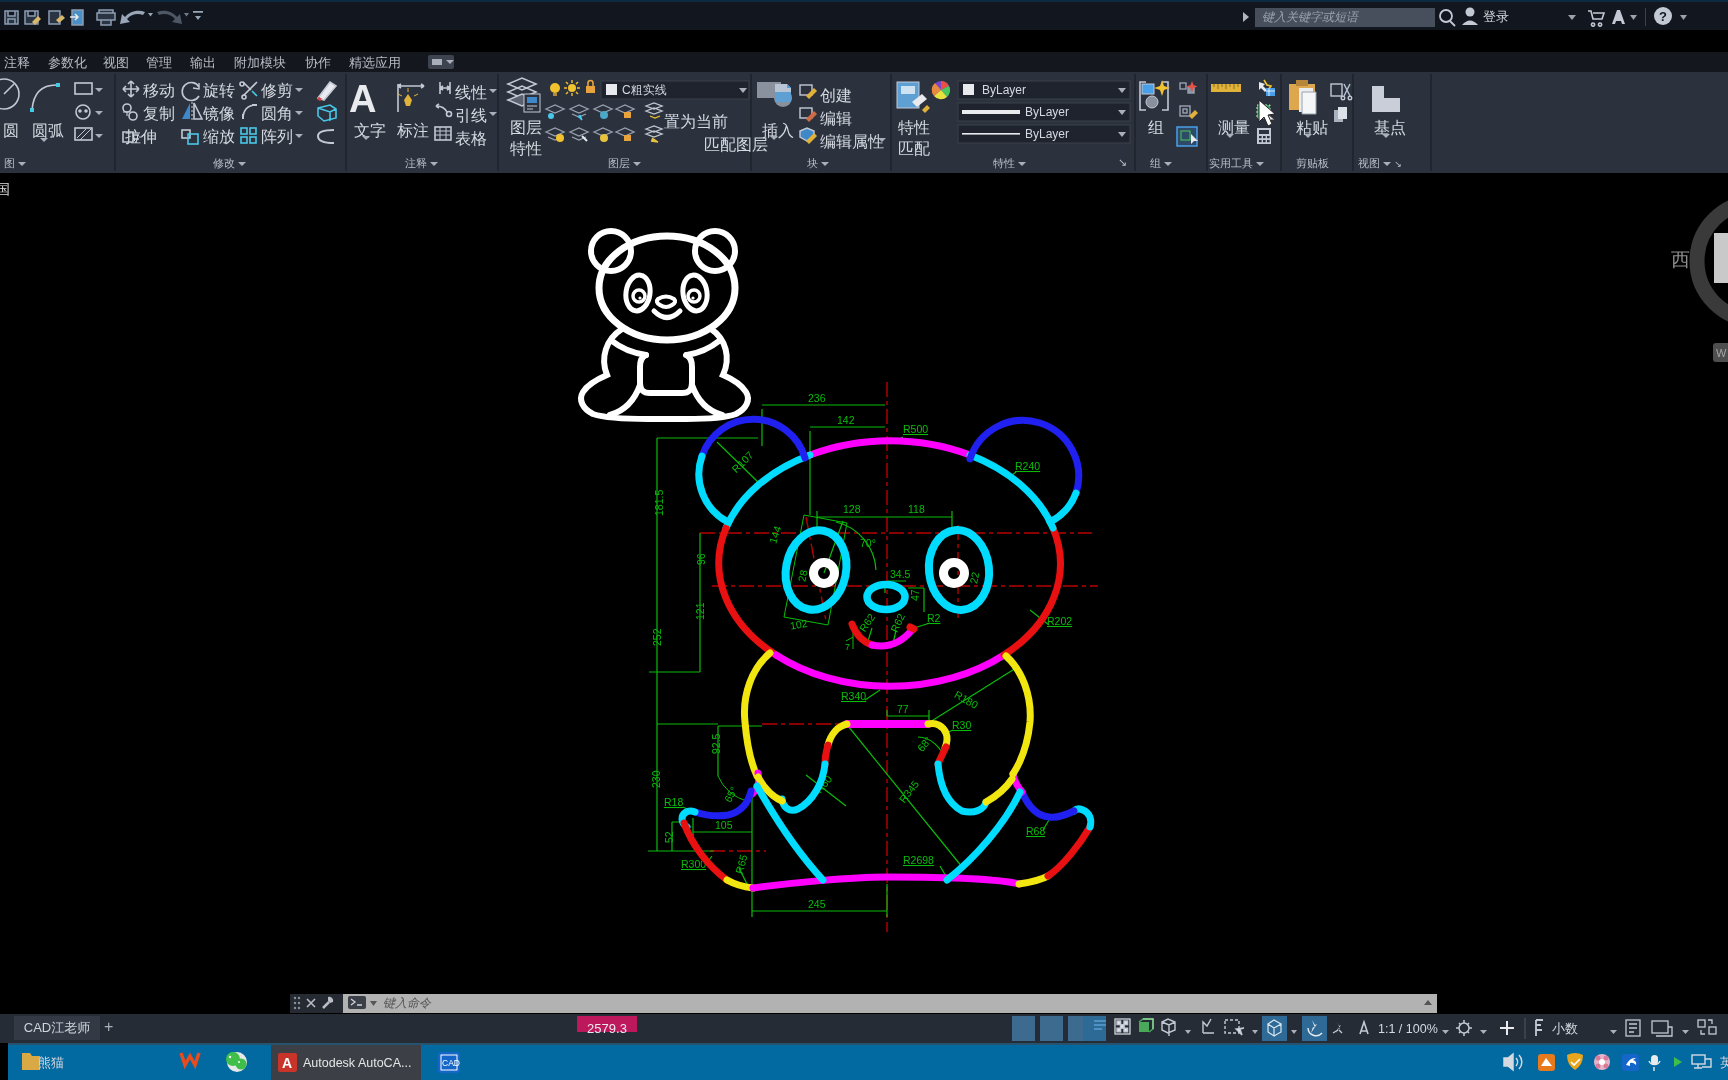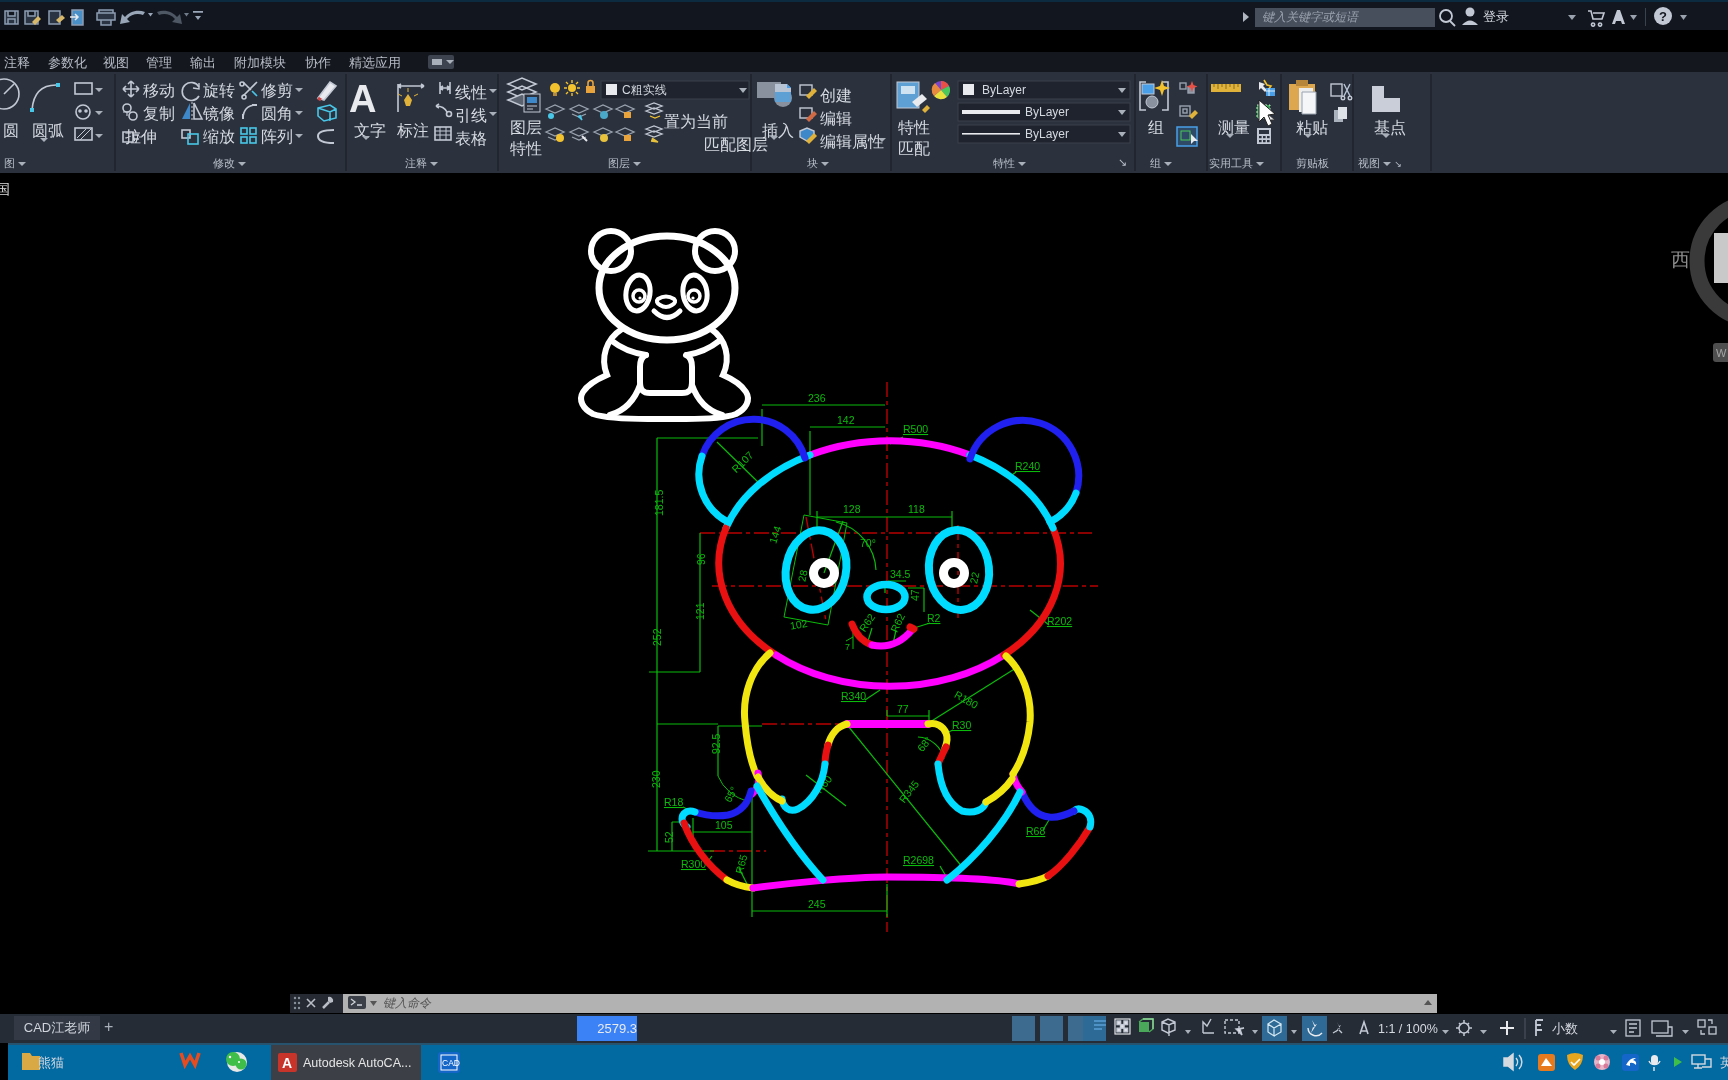--- a/index.html
+++ b/index.html
@@ -517,21 +517,21 @@
     <path d="M33 15 L39 9" stroke="#b8bdc6" stroke-width="2.5"></path>
       <path d="M38 4 a4 4 0 0 1 5 5 l-3 1 l-2 -2 Z" fill="#b8bdc6"></path>
     <rect x="58" y="3" width="18" height="13" rx="2" fill="#3a3f48"></rect>
       <path d="M61 6 l4 3 l-4 3 M67 12 h5" stroke="#cfd3da" stroke-width="1.3"></path>
     <path d="M80 8 l7 0 l-3.5 5 Z" fill="#555"></path>
     <path d="M1134 12 l4 -5 l4 5 Z" fill="#555"></path>
   </svg>
   <div class="abs" id="statusbar">
     <div class="abs" style="left:14px;top:2px;width:86px;height:24px;background:#333a46;color:#cfd3da;font-size:13px;text-align:center;line-height:24px">CAD江老师</div>
     <div class="abs" style="left:104px;top:4px;color:#aab0ba;font-size:16px">+</div>
-    <div class="abs" style="left:577px;top:2px;width:60px;height:25px;background:#3b82f6;color:#e8eaee;font-size:13px;text-align:right;line-height:25px">2579.3</div>
+    <div class="abs" style="left:577px;top:2px;width:60px;height:16px;background:#be185d;color:#e8eaee;font-size:13px;text-align:center;line-height:25px">2579.3</div>
     <div class="abs" style="left:1012px;top:2px;width:23px;height:25px;background:#3d6a8f"></div>
     <div class="abs" style="left:1040px;top:2px;width:23px;height:25px;background:#3d6a8f"></div>
     <div class="abs" style="left:1068px;top:2px;width:23px;height:25px;background:#3d6a8f"></div>
     <div class="abs" style="left:1083px;top:2px;width:23px;height:25px;background:#2e6a96"></div>
     <svg class="abs" style="left:1090px;top:0" width="638" height="29" viewBox="0 0 638 29" fill="none">
       <g stroke="#c3c9d4" stroke-width="1.4">
         <path d="M4 7 h12 M4 11 h12 M4 15 h8" stroke="#5a9fd4"></path>
         <rect x="25" y="5" width="15" height="15" stroke="#dfe3e8" stroke-width="1.2"></rect>
           <g fill="#dfe3e8">
             <rect x="27" y="7" width="3.6" height="3.6"></rect>

